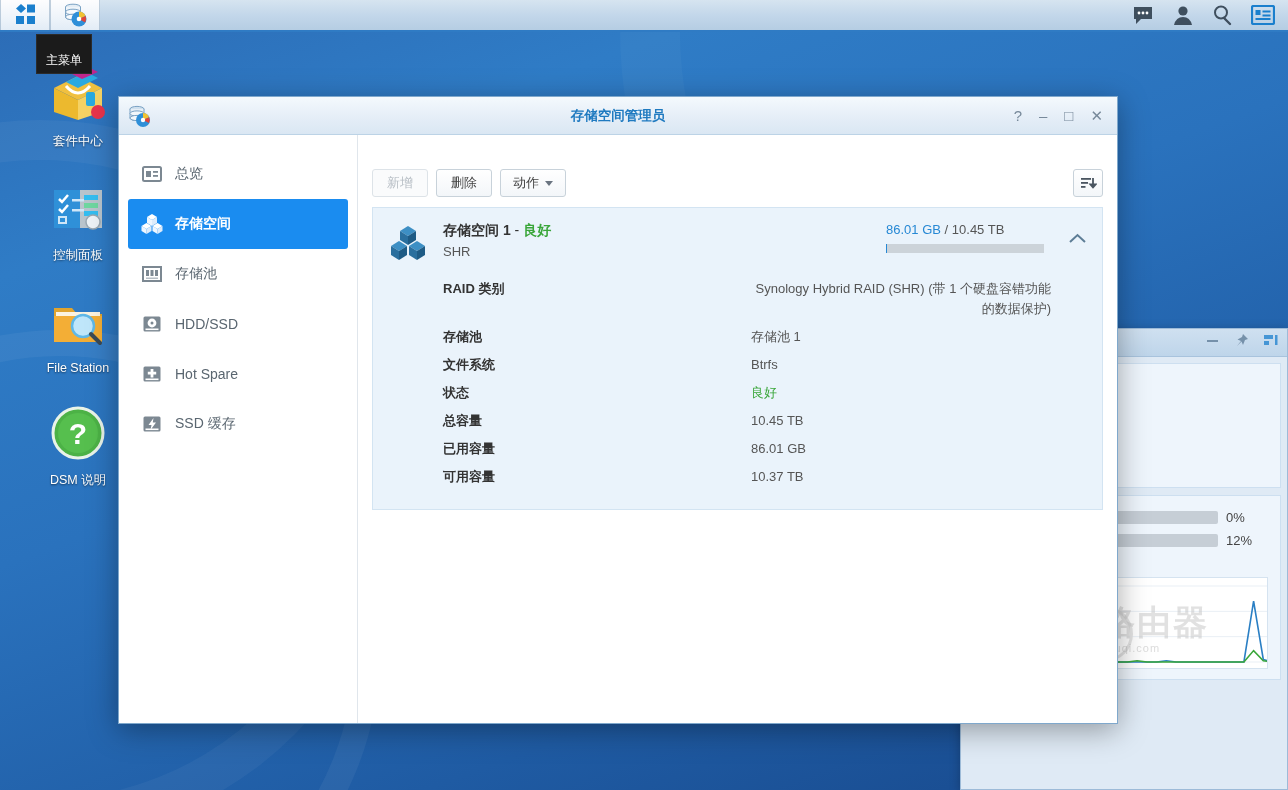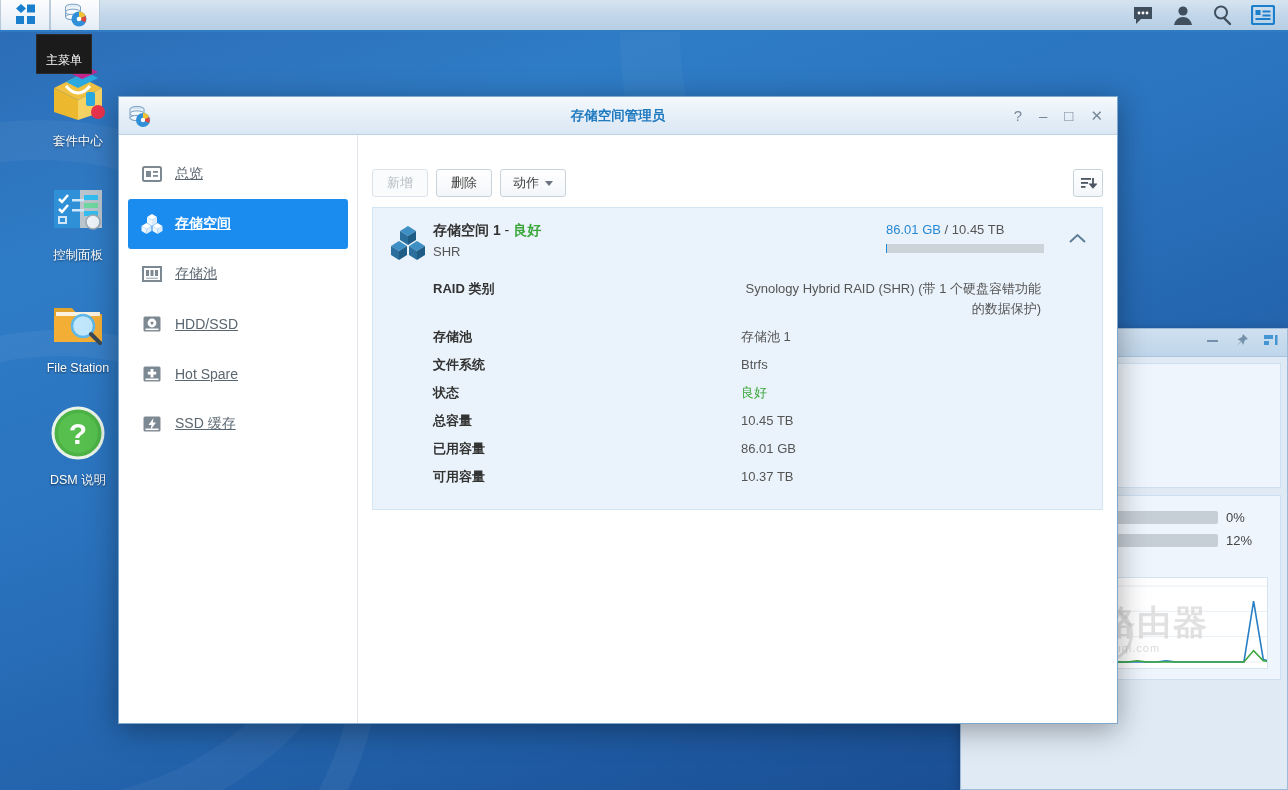--- a/index.html
+++ b/index.html
@@ -123,21 +123,21 @@
   .win-ctls span { color: #77899a; font-size: 15px; cursor: pointer; line-height: 1; }
 
   .win-body { flex: 1; display: flex; min-height: 0; }
   .side {
     width: 239px; flex: 0 0 239px; background: #fff;
     border-right: 1px solid #e0e6ec; padding: 14px 9px 0 9px;
   }
   .side-item {
     height: 50px; display: flex; align-items: center; gap: 12px;
     padding: 0 13px; border-radius: 3px; cursor: pointer;
-    color: #5a6670; font-size: 14px; text-decoration: underline;
+    color: #5a6670; font-size: 14px;
   }
   .side-item.sel { background: #1a8cf0; color: #fff; font-weight: bold; }
   .side-ico { width: 22px; height: 22px; flex: 0 0 22px; display:flex;align-items:center;justify-content:center;}
 
   .content { flex: 1; min-width: 0; display: flex; flex-direction: column; background:#fff;margin-top:24px; }
   .toolbar { height: 48px; flex: 0 0 48px; display: flex; align-items: center; padding: 0 14px; gap: 8px; }
   .tb-btn {
     height: 28px; min-width: 56px; padding: 0 12px; font-size: 13px;
     background: linear-gradient(to bottom,#ffffff,#f3f6f9);
     border: 1px solid #c8d2da; border-radius: 3px; color: #444; cursor: pointer;
@@ -146,21 +146,21 @@
   .tb-btn.disabled { color: #b6bdc4; background: #fafbfc; border-color: #dde3e8; cursor: default; }
   .caret { width:0;height:0;border-left:4px solid transparent;border-right:4px solid transparent;border-top:5px solid #6a7480;}
   .tb-sort {
     margin-left: auto; width: 30px; height: 28px; border: 1px solid #c8d2da; border-radius: 3px;
     background: linear-gradient(to bottom,#ffffff,#f3f6f9); display:flex;align-items:center;justify-content:center;cursor:pointer;
   }
 
   .panel-wrap { flex:1; padding: 0 14px; min-height:0; overflow:hidden; }
   .vol-card {
     background: #eaf3fb; border: 1px solid #d3e4f2; position: relative;
-    padding: 14px 16px 18px 16px; display: flex; gap: 4px;
+    padding: 14px 16px 18px 16px; display: flex; gap: 14px;
   }
   .vol-ico { width: 40px; flex: 0 0 40px; padding-top: 2px; }
   .vol-main { flex: 1; min-width: 0; }
   .vol-head { display: flex; align-items: flex-start; }
   .vol-name { font-size: 14px; color: #333; font-weight: bold; }
   .vol-name .ok { color: #3aa63a; font-weight: bold; }
   .vol-name .dash { color:#333; font-weight: normal; }
   .vol-sub { font-size: 13px; color: #555; margin-top: 4px; }
   .cap-box { width: 200px; margin-left: auto; padding-right: 42px; }
   .cap-txt { font-size: 13px; color: #555; white-space: nowrap; }

